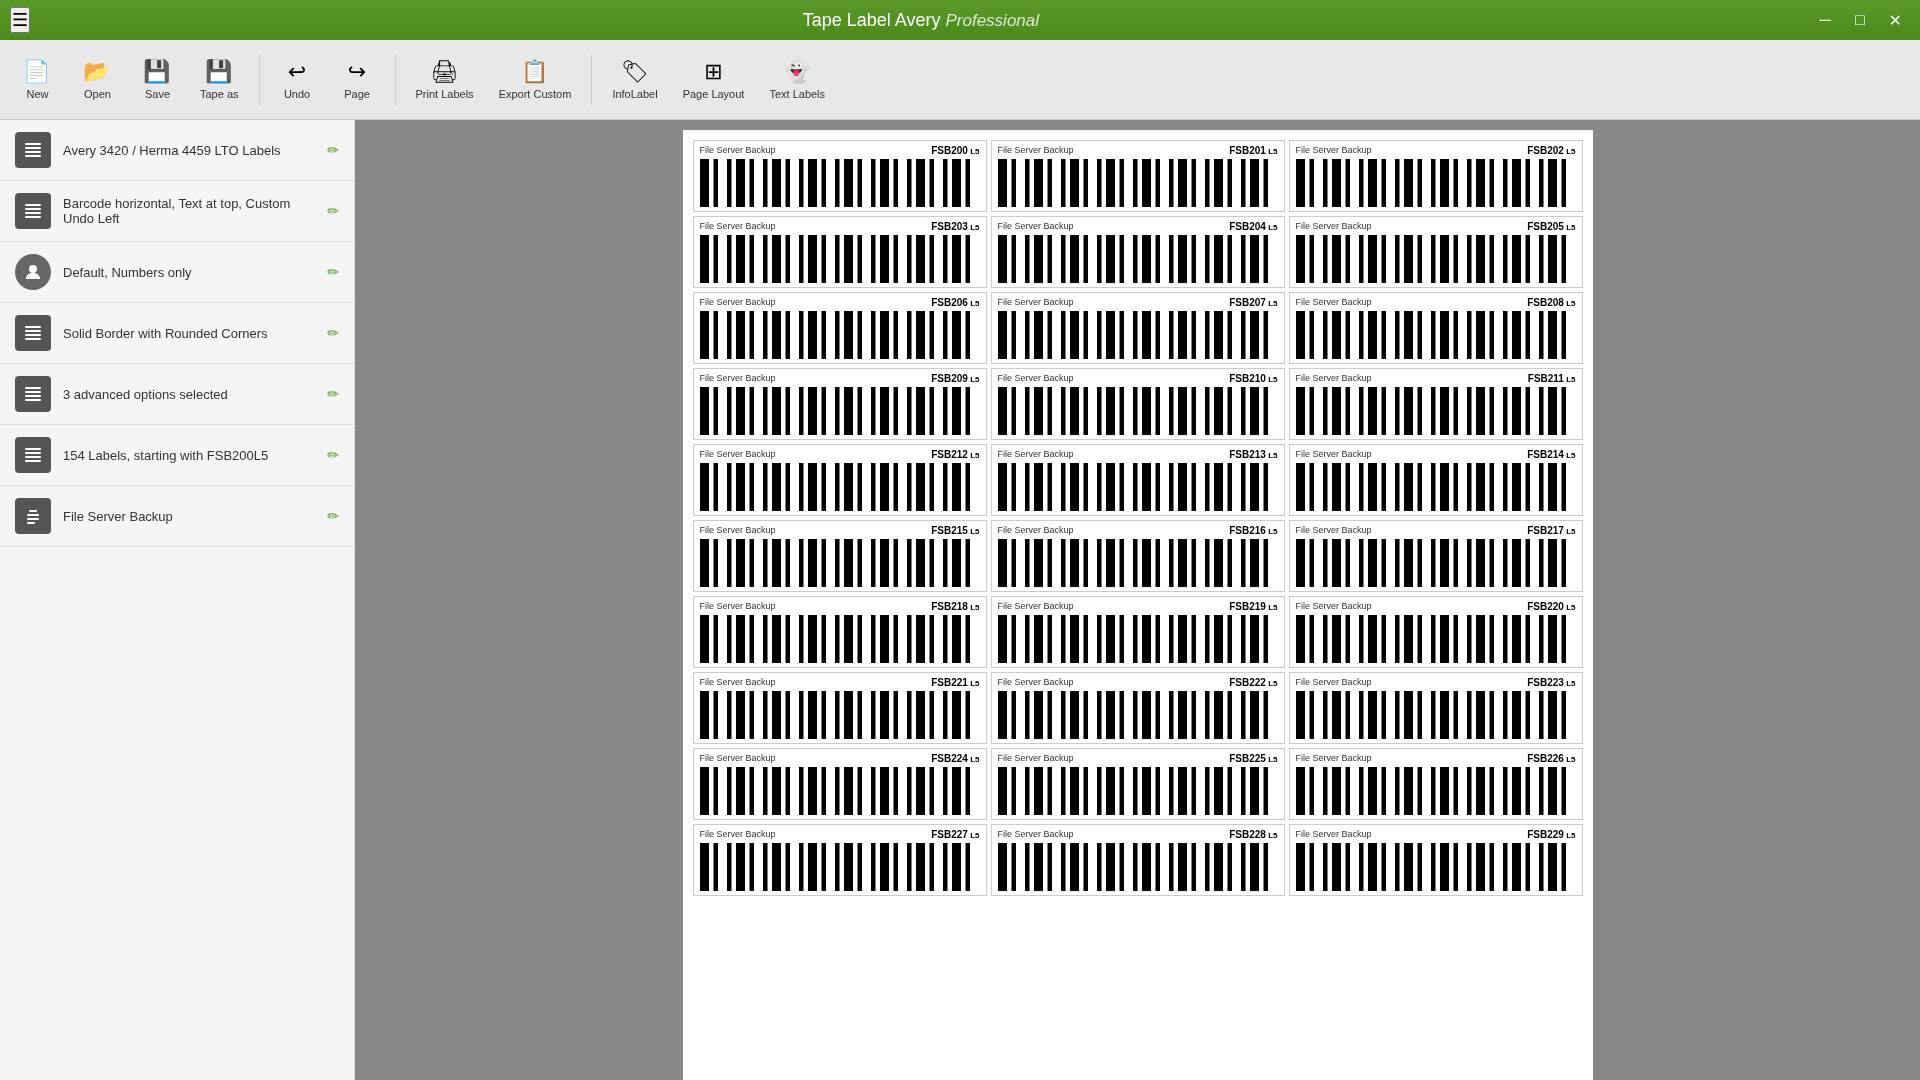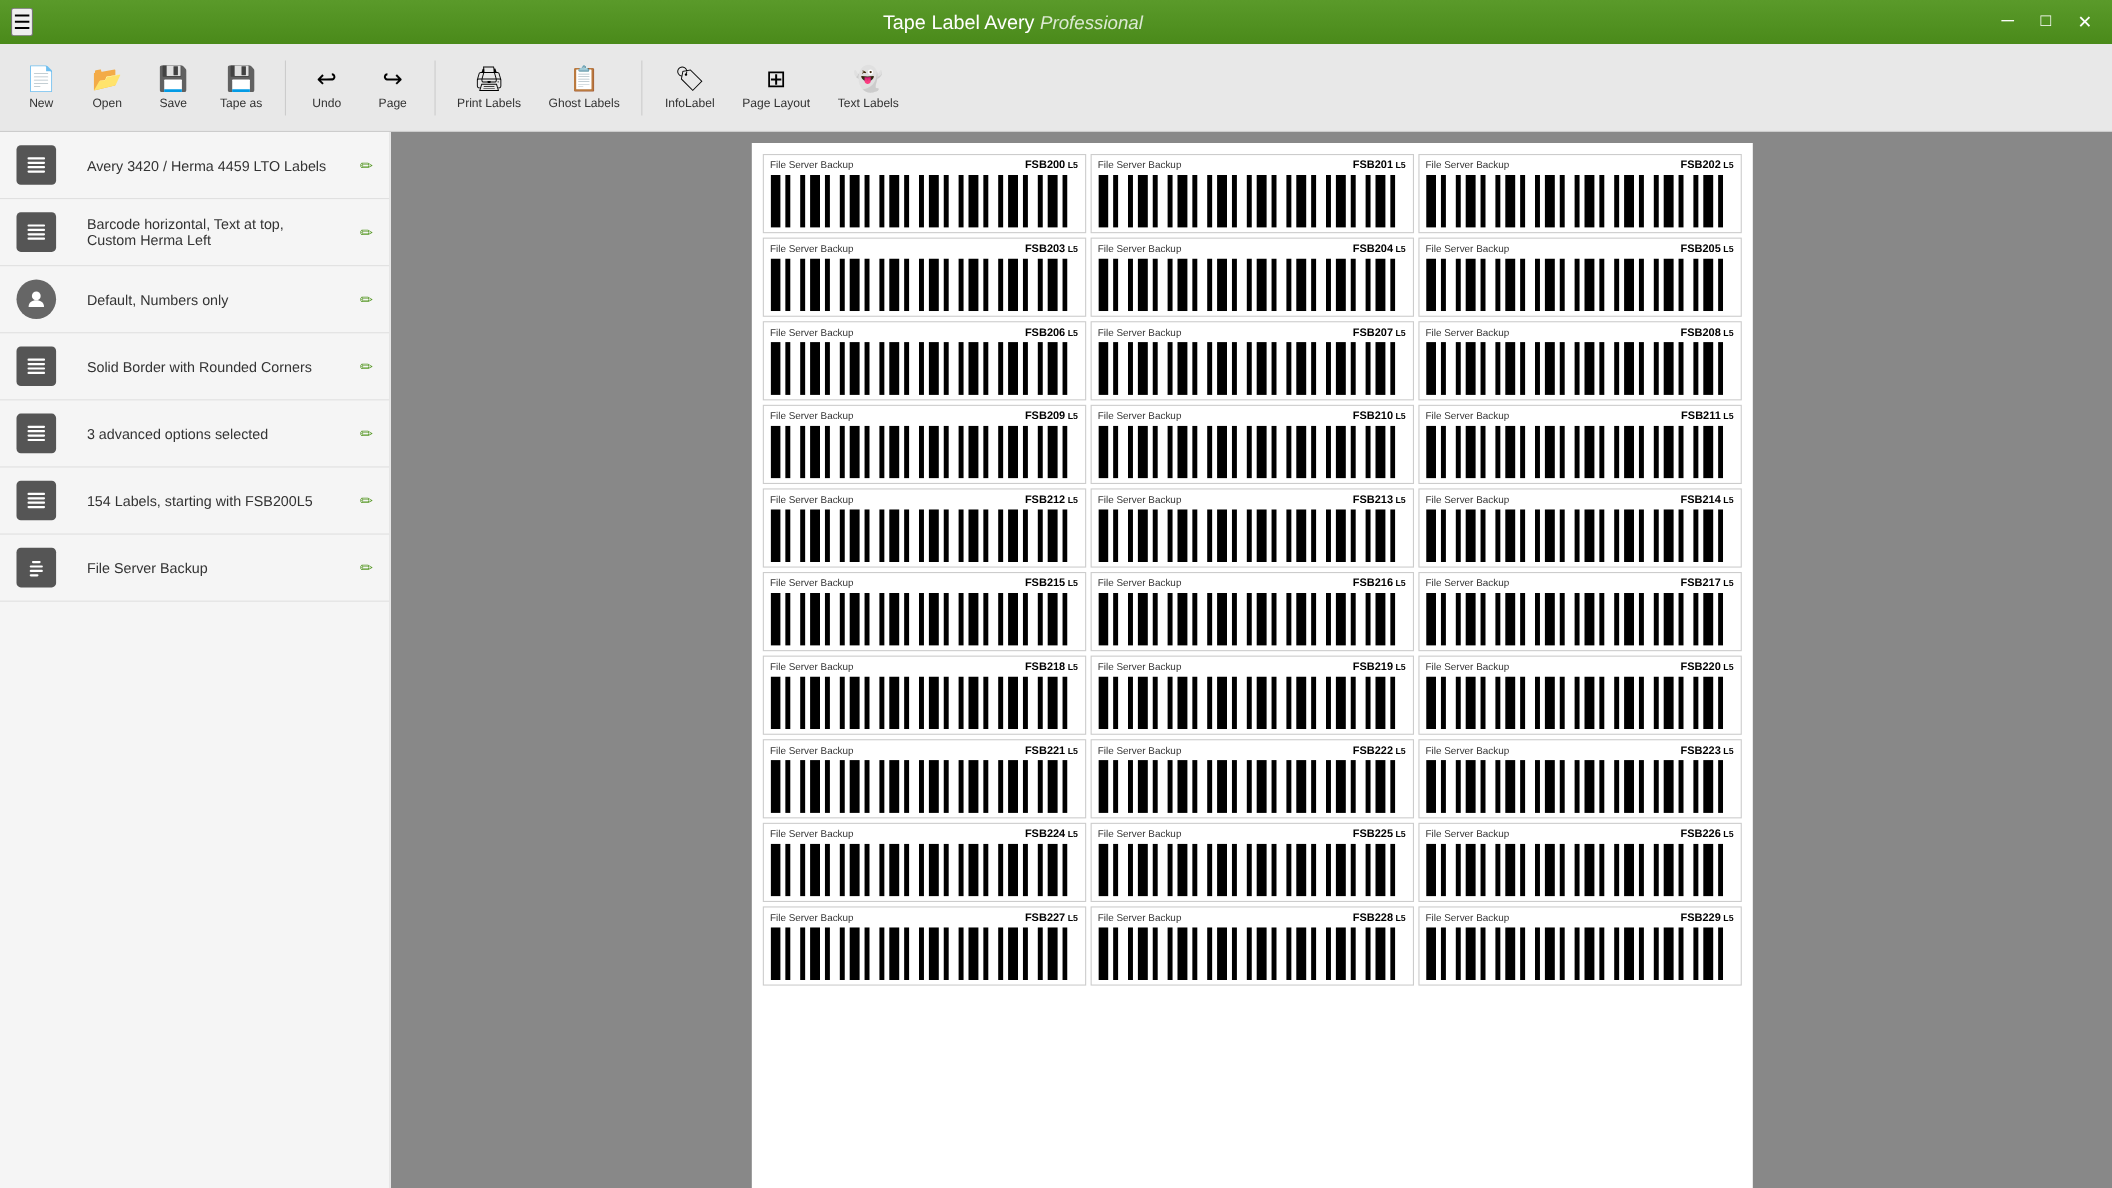--- a/index.html
+++ b/index.html
@@ -56,21 +56,21 @@
       display: flex;
       flex-direction: column;
       overflow-y: auto;
     }
     .sidebar-item {
       display: flex;
       align-items: center;
       padding: 12px 15px;
       border-bottom: 1px solid #e0e0e0;
       cursor: pointer;
-      gap: 28px;
+      gap: 12px;
     }
     .sidebar-item-icon {
       width: 36px;
       height: 36px;
       background: #555;
       border-radius: 4px;
       display: flex;
       align-items: center;
       justify-content: center;
       color: white;
@@ -177,21 +177,21 @@
     <span class="toolbar-icon">↪</span>
     <span class="toolbar-label">Page</span>
   </div>
   <div class="toolbar-divider"></div>
   <div class="toolbar-item">
     <span class="toolbar-icon">🖨</span>
     <span class="toolbar-label">Print Labels</span>
   </div>
   <div class="toolbar-item">
     <span class="toolbar-icon">📋</span>
-    <span class="toolbar-label">Ghost Labels</span>
+    <span class="toolbar-label">Export Custom</span>
   </div>
   <div class="toolbar-divider"></div>
   <div class="toolbar-item">
     <span class="toolbar-icon">🏷</span>
     <span class="toolbar-label">InfoLabel</span>
   </div>
   <div class="toolbar-item">
     <span class="toolbar-icon">⊞</span>
     <span class="toolbar-label">Page Layout</span>
   </div>
@@ -218,21 +218,21 @@
     </div>
     <div class="sidebar-item">
       <div class="sidebar-item-icon">
         <svg width="20" height="20" viewBox="0 0 20 20">
             <rect x="2" y="3" width="16" height="2" fill="white" rx="1"></rect>
             <rect x="2" y="7" width="16" height="2" fill="white" rx="1"></rect>
             <rect x="2" y="11" width="16" height="2" fill="white" rx="1"></rect>
             <rect x="2" y="15" width="16" height="2" fill="white" rx="1"></rect>
           </svg>
       </div>
-      <span class="sidebar-item-text">Barcode horizontal, Text at top, Custom Herma Left</span>
+      <span class="sidebar-item-text">Barcode horizontal, Text at top, Custom Undo Left</span>
       <span class="sidebar-edit-icon">✏</span>
     </div>
     <div class="sidebar-item">
       <div class="sidebar-item-icon" style="background:#666; border-radius:50%;">
         <svg width="20" height="20" viewBox="0 0 20 20">
             <circle cx="10" cy="7" r="4" fill="white"></circle>
             <path d="M3 17c0-4 3-6 7-6s7 2 7 6" fill="white"></path>
           </svg>
       </div>
       <span class="sidebar-item-text">Default, Numbers only</span>

